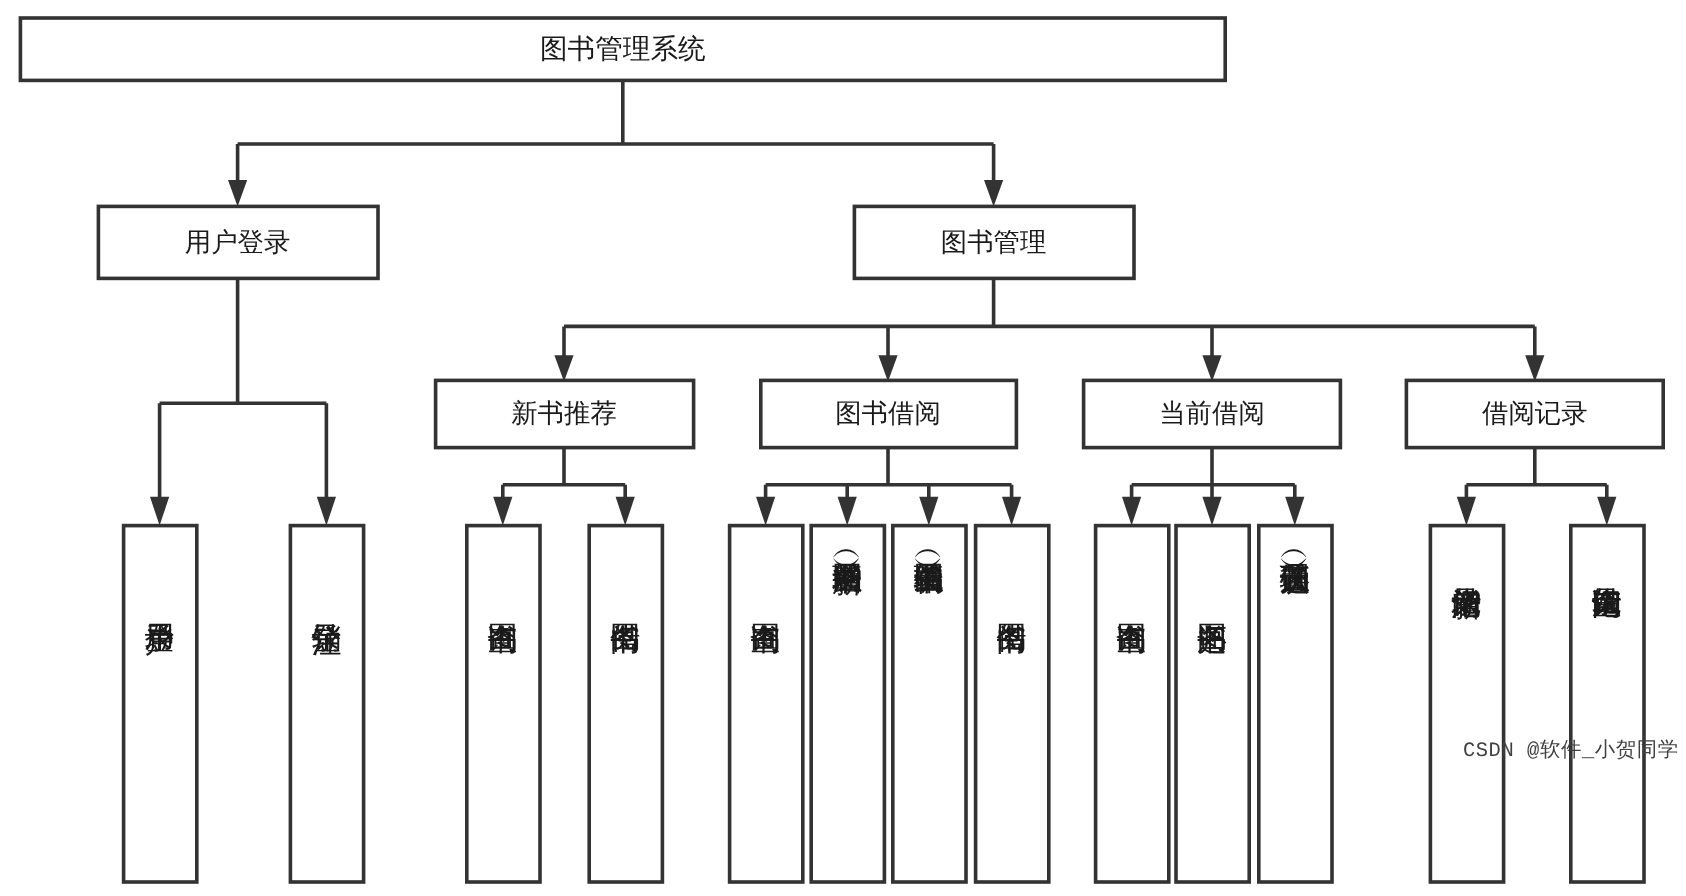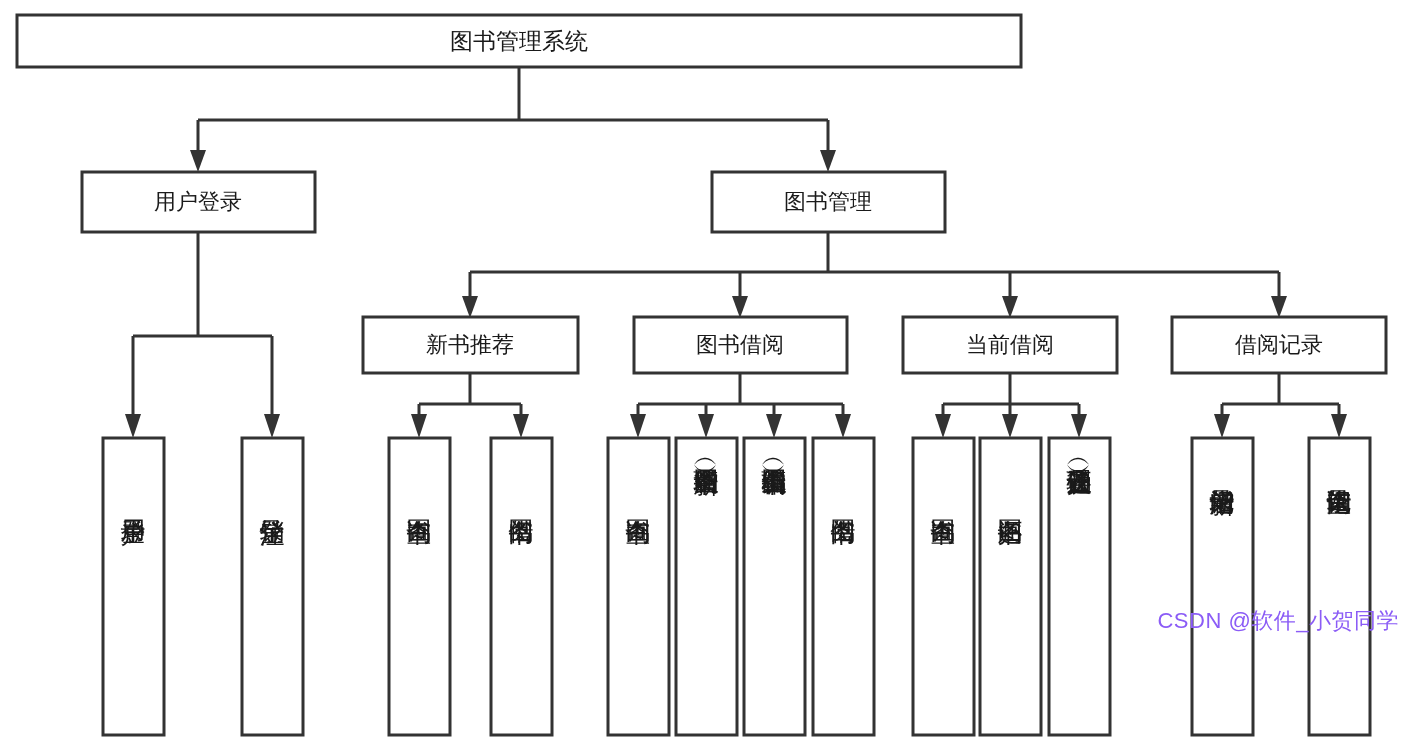--- a/index.html
+++ b/index.html
@@ -55,23 +55,23 @@
     fill: none;
   }
   .arrow-head {
     fill: #333333;
     stroke: none;
   }
   .watermark {
     position: absolute;
     right: 6px;
     bottom: 6px;
-    font-family: Liberation Sans, sans-serif;
-    font-size: 22px;
-    color: #8b5cf6;
+    font-family: Liberation Mono, monospace;
+    font-size: 17px;
+    color: #404040;
     letter-spacing: 0.5px;
     white-space: nowrap;
     pointer-events: none;
   }
 </style>
 </head>
 <body>
 
 <div id="diagram-root">
 

